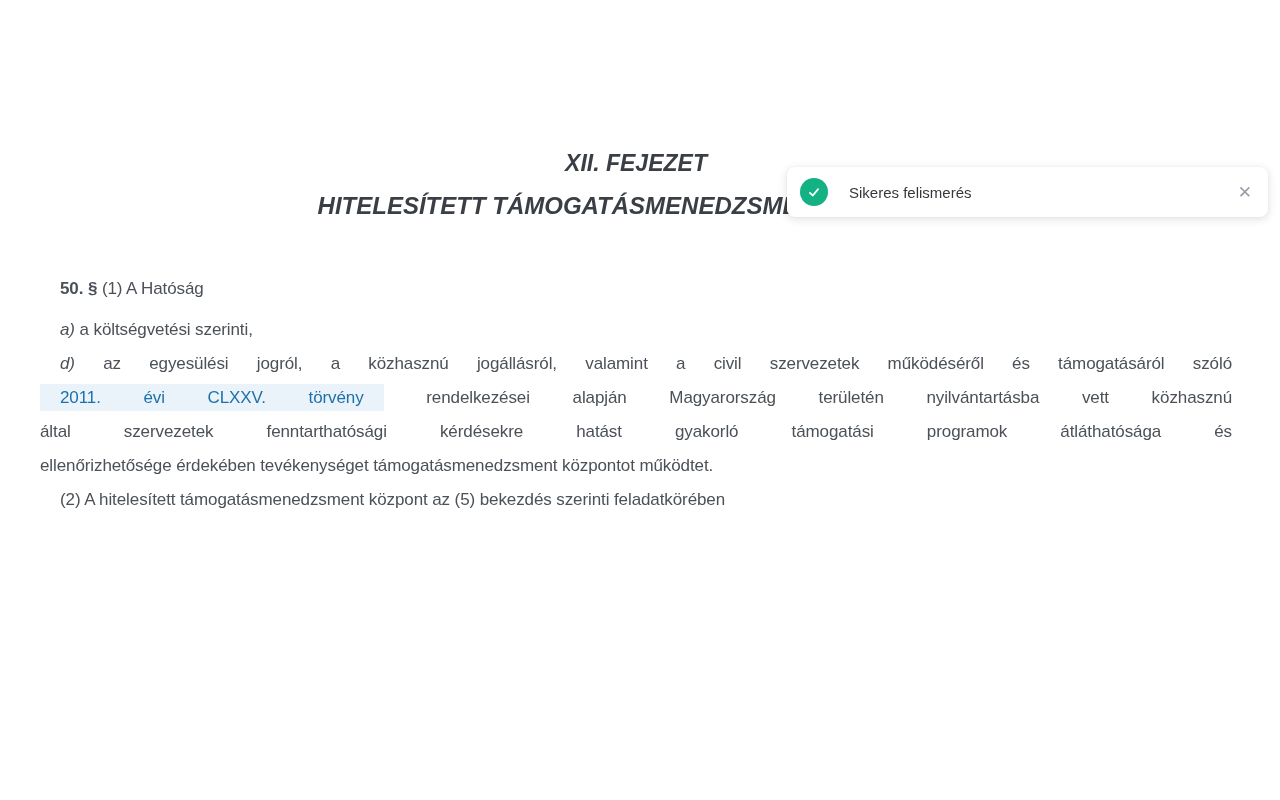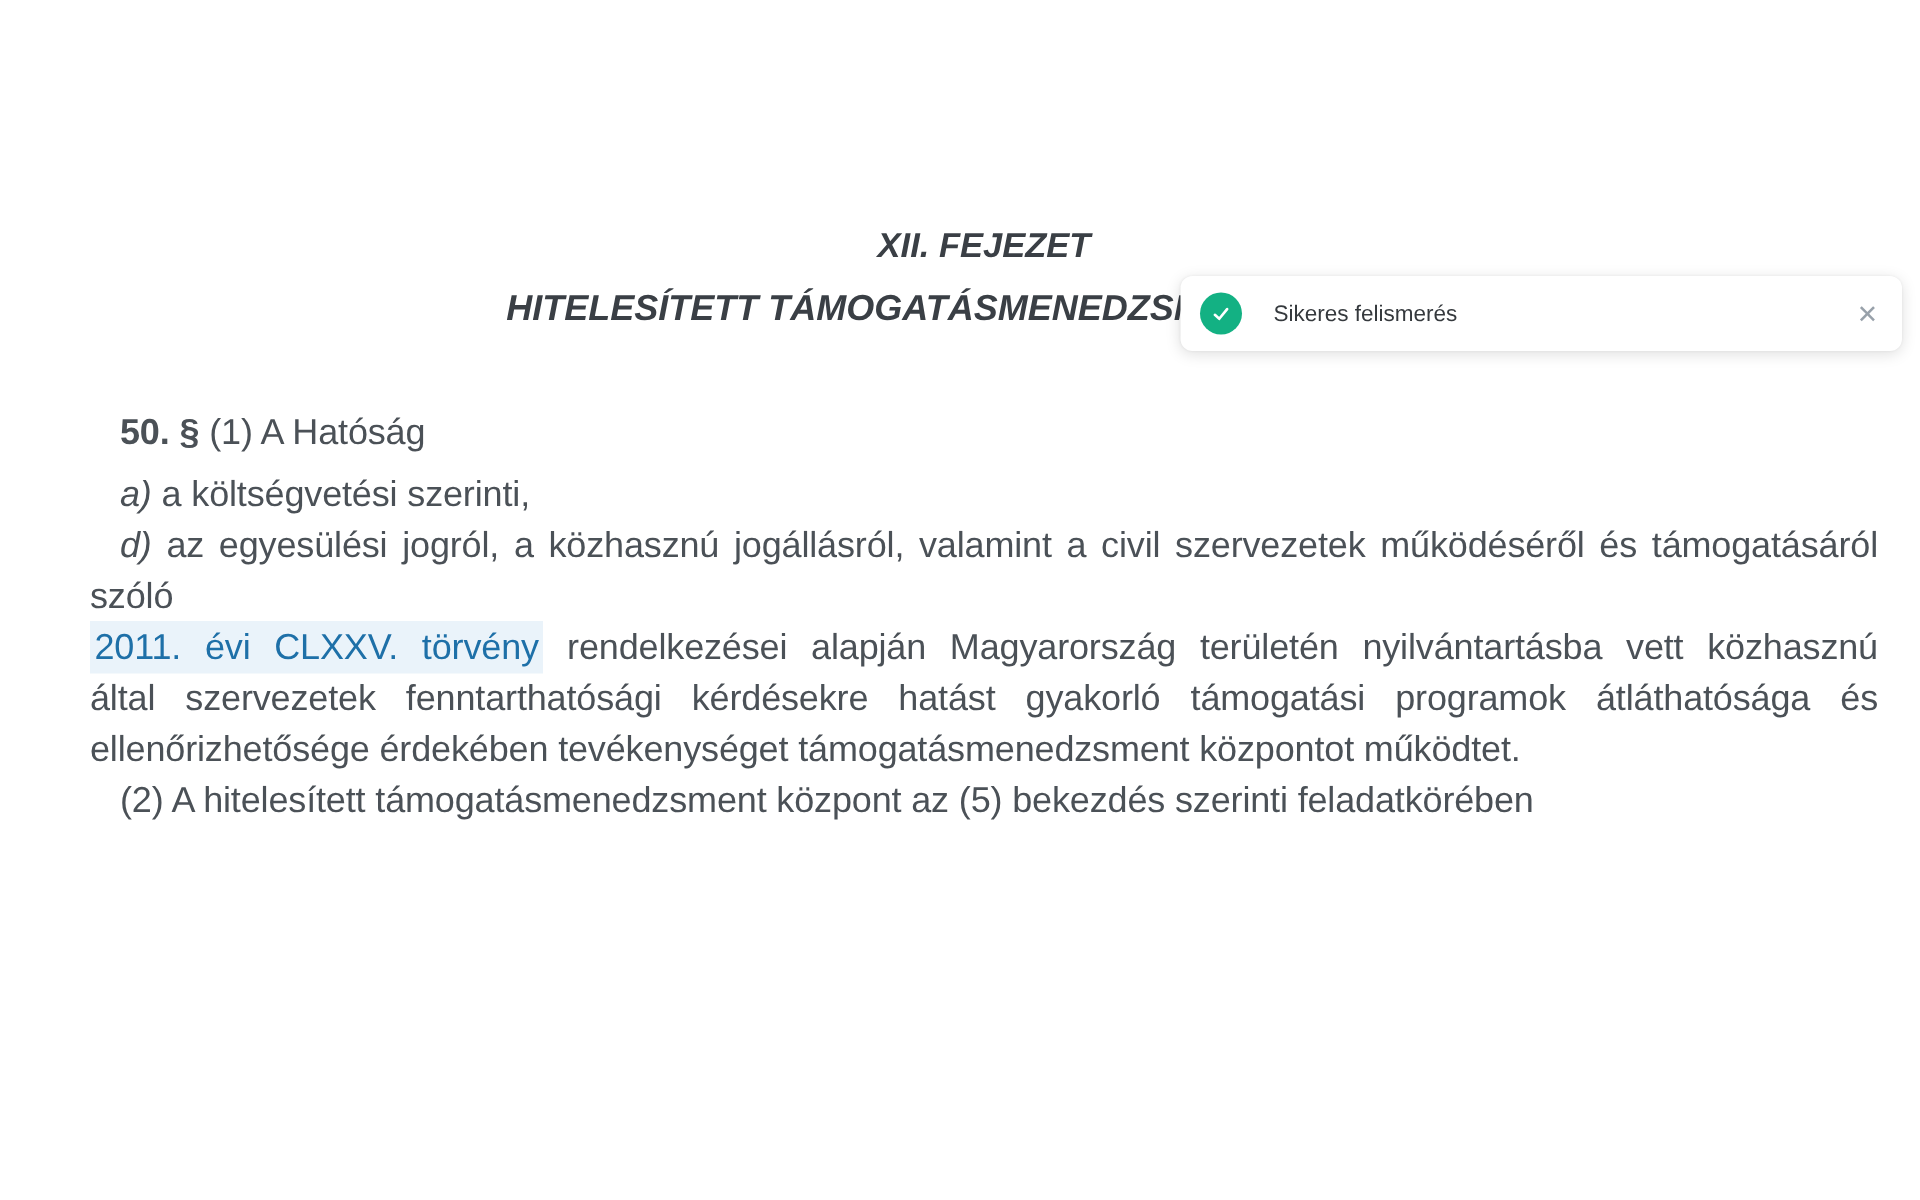--- a/index.html
+++ b/index.html
@@ -10,21 +10,21 @@
   }
   .page {
     position: relative;
     width: 1280px;
     height: 800px;
     background: #ffffff;
     overflow: hidden;
   }
   .doc {
     position: absolute;
-    left: 60px;
+    left: 40px;
     top: 0;
     width: 1192px;
   }
   .heading-1 {
     margin: 150px 0 0 0;
     text-align: center;
     font-size: 23px;
     line-height: 26px;
     font-weight: bold;
     font-style: italic;
@@ -35,21 +35,21 @@
     text-align: center;
     font-size: 24px;
     line-height: 28px;
     font-weight: bold;
     font-style: italic;
     color: #3a3f45;
     white-space: nowrap;
   }
   .body-text {
     margin-top: 52px;
-    font-size: 24px;
+    font-size: 17px;
     color: #4b5157;
     letter-spacing: -0.1px;
   }
   .line {
     line-height: 34px;
   }
   .line.first {
     margin-bottom: 7px;
   }
   .indent {
@@ -57,28 +57,28 @@
   }
   .just {
     text-align: justify;
     text-align-last: justify;
   }
   .seg-bold { font-weight: bold; }
   .seg-italic { font-style: italic; }
   .law-link {
     color: #1e70a8;
     background: #eaf3fa;
-    padding: 4px 3px;
+    padding: 4px 20px;
     cursor: pointer;
     text-decoration: none;
   }
   .toast {
     position: absolute;
     left: 787px;
-    top: 184px;
+    top: 167px;
     width: 481px;
     height: 50px;
     background: #ffffff;
     border-radius: 8px;
     box-shadow: 0 2px 10px rgba(0,0,0,0.13), 0 0 2px rgba(0,0,0,0.06);
     display: flex;
     align-items: center;
     z-index: 5;
   }
   .toast-success-icon {

